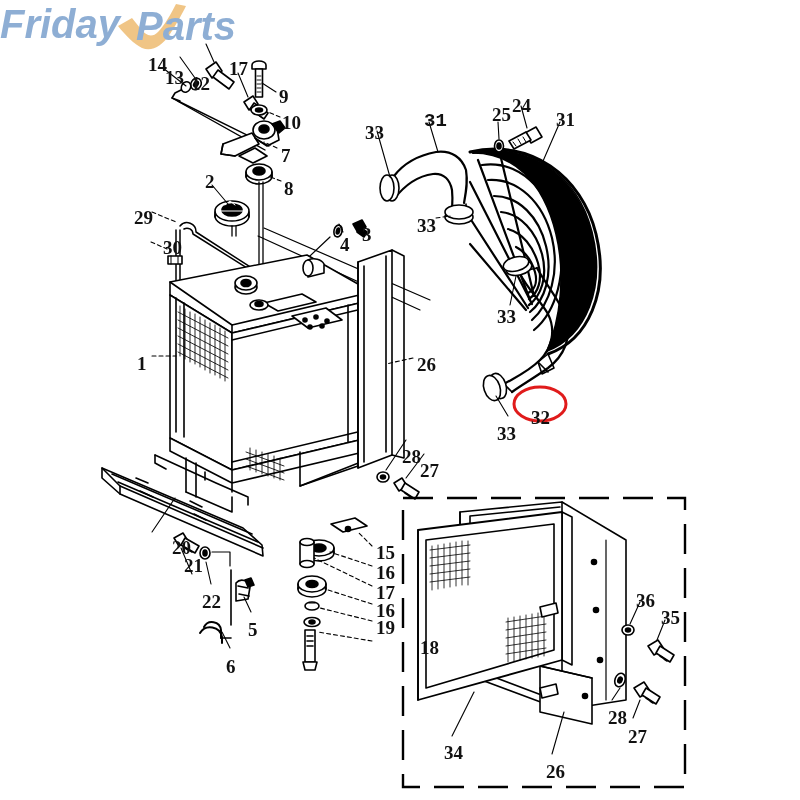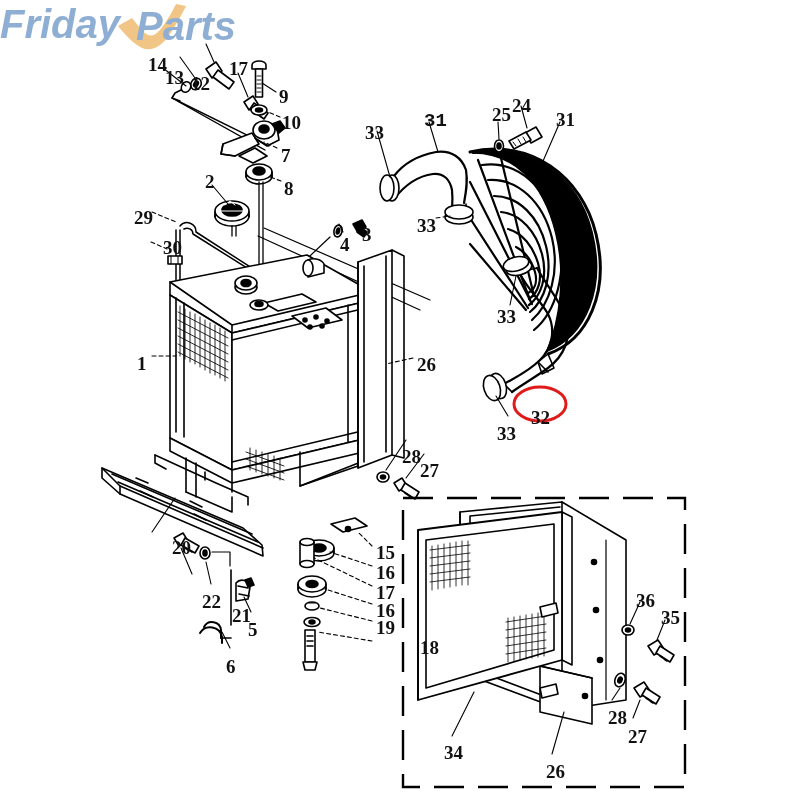--- a/index.html
+++ b/index.html
@@ -504,21 +504,21 @@
       <div class="callout" style="left: 424px; top: 112px; font-family: Liberation Mono, monospace;">31</div>
       <div class="callout" style="left: 492px; top: 105px; text-align: right;">25</div>
       <div class="callout" style="left: 512px; top: 96px; font-family: Liberation Serif, serif;">24</div>
       <div class="callout" style="left: 556px; top: 110px;">31</div>
       <div class="callout" style="left: 417px; top: 216px;">33</div>
       <div class="callout" style="left: 497px; top: 307px;">33</div>
       <div class="callout" style="left: 497px; top: 424px;">33</div>
       <div class="callout" style="left: 402px; top: 447px;">28</div>
       <div class="callout" style="left: 420px; top: 461px;">27</div>
       <div class="callout" style="left: 142px; top: 538px; margin-left: 30px;">20</div>
-      <div class="callout" style="left: 184px; top: 606px; margin-left: 48px;">21</div>
+      <div class="callout" style="left: 184px; top: 556px;">21</div>
       <div class="callout" style="left: 202px; top: 592px;">22</div>
       <div class="callout" style="left: 248px; top: 620px;">5</div>
       <div class="callout" style="left: 226px; top: 657px;">6</div>
       <div class="callout" style="left: 376px; top: 543px;">15</div>
       <div class="callout" style="left: 376px; top: 563px;">16</div>
       <div class="callout" style="left: 376px; top: 583px;">17</div>
       <div class="callout" style="left: 376px; top: 601px;">16</div>
       <div class="callout" style="left: 376px; top: 618px;">19</div>
       <div class="callout" style="left: 376px; top: 638px; margin-left: 44px;">18</div>
       <div class="callout" style="left: 636px; top: 591px;">36</div>

